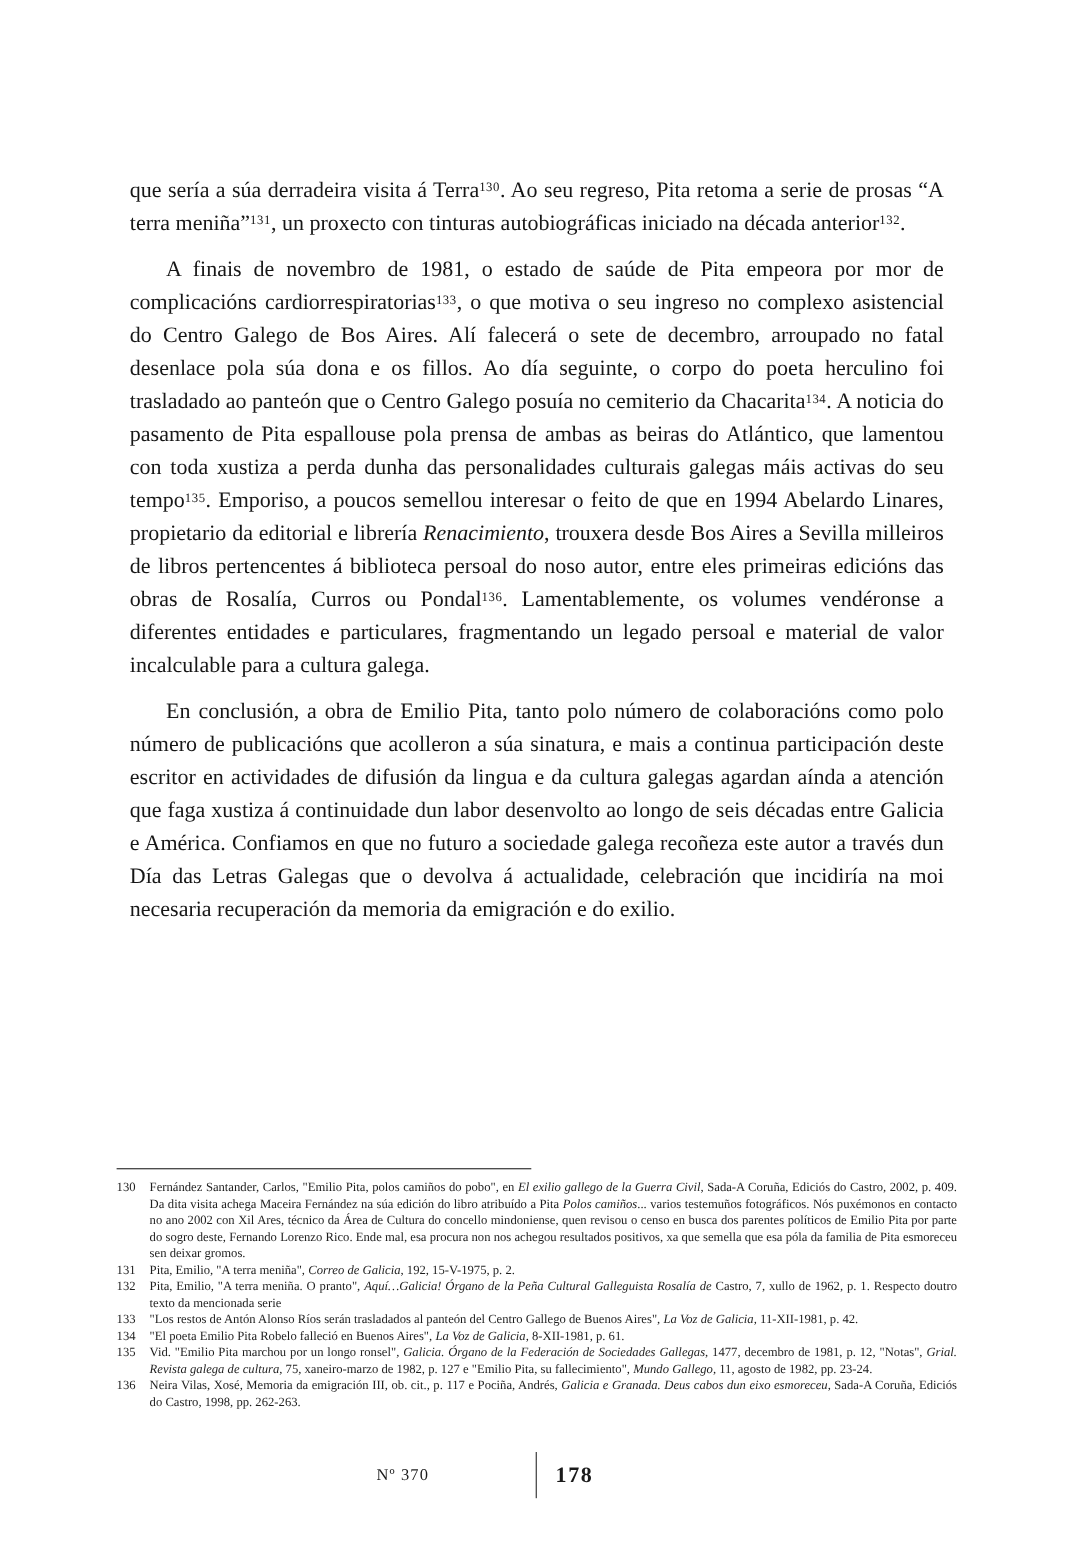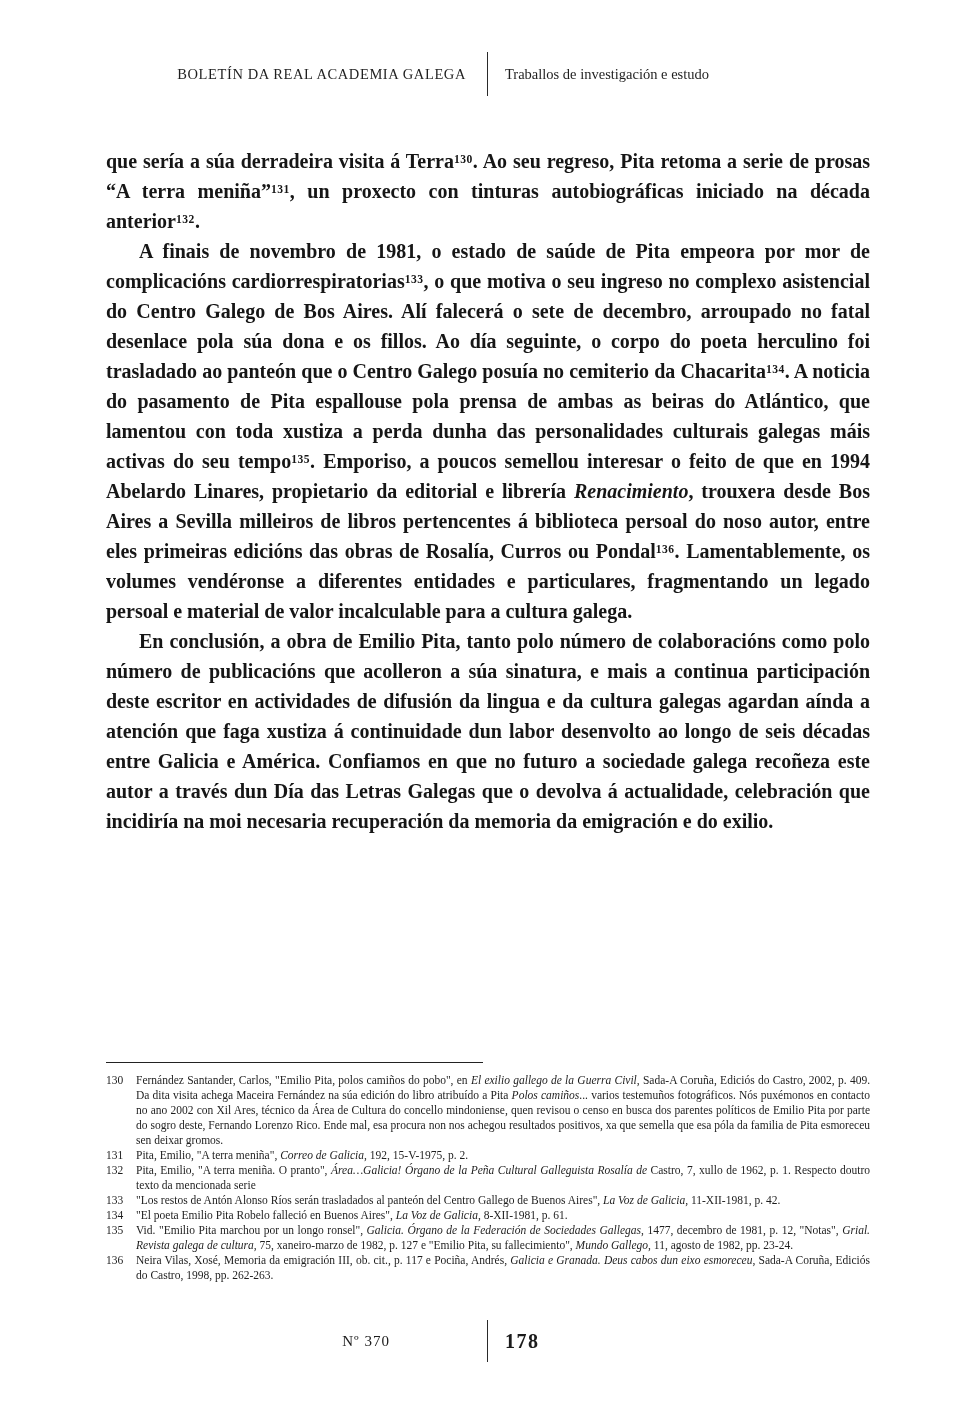--- a/index.html
+++ b/index.html
@@ -57,22 +57,21 @@
     position: absolute;
     top: 146px;
     left: 106px;
     width: 764px;
     font-size: 20px;
     line-height: 30px;
     text-align: justify;
     color: #161616;
   }
   .article-body p.para {
-    margin: 0;
-    font-weight: bold;
+    margin: 12px;
   }
   .article-body p.para.indent {
     text-indent: 33px;
   }
   .article-body sup, .footnotes sup {
     font-size: 0.58em;
     line-height: 0;
     position: relative;
     top: -0.42em;
     vertical-align: baseline;
@@ -142,46 +141,41 @@
     font-weight: bold;
     letter-spacing: 1.5px;
     white-space: nowrap;
   }
 </style>
 </head>
 <body>
 
 <div class="page">
 
-  <div class="running-head">
-    <div class="rh-left">BOLETÍN DA REAL ACADEMIA GALEGA</div>
-    <div class="rh-divider"></div>
-    <div class="rh-right">Traballos de investigación e estudo</div>
-  </div>
 
   <div class="article-body">
       <p class="para">que sería a súa derradeira visita á Terra<sup>130</sup>. Ao seu regreso, Pita retoma a serie de prosas “A terra meniña”<sup>131</sup>, un proxecto con tinturas autobiográficas iniciado na década anterior<sup>132</sup>.</p>
       <p class="para indent">A finais de novembro de 1981, o estado de saúde de Pita empeora por mor de complicacións cardiorrespiratorias<sup>133</sup>, o que motiva o seu ingreso no complexo asistencial do Centro Galego de Bos Aires. Alí falecerá o sete de decembro, arroupado no fatal desenlace pola súa dona e os fillos. Ao día seguinte, o corpo do poeta herculino foi trasladado ao panteón que o Centro Galego posuía no cemiterio da Chacarita<sup>134</sup>. A noticia do pasamento de Pita espallouse pola prensa de ambas as beiras do Atlántico, que lamentou con toda xustiza a perda dunha das personalidades culturais galegas máis activas do seu tempo<sup>135</sup>. Emporiso, a poucos semellou interesar o feito de que en 1994 Abelardo Linares, propietario da editorial e librería <i>Renacimiento</i>, trouxera desde Bos Aires a Sevilla milleiros de libros pertencentes á biblioteca persoal do noso autor, entre eles primeiras edicións das obras de Rosalía, Curros ou Pondal<sup>136</sup>. Lamentablemente, os volumes vendéronse a diferentes entidades e particulares, fragmentando un legado persoal e material de valor incalculable para a cultura galega.</p>
       <p class="para indent">En conclusión, a obra de Emilio Pita, tanto polo número de colaboracións como polo número de publicacións que acolleron a súa sinatura, e mais a continua participación deste escritor en actividades de difusión da lingua e da cultura galegas agardan aínda a atención que faga xustiza á continuidade dun labor desenvolto ao longo de seis décadas entre Galicia e América. Confiamos en que no futuro a sociedade galega recoñeza este autor a través dun Día das Letras Galegas que o devolva á actualidade, celebración que incidiría na moi necesaria recuperación da memoria da emigración e do exilio.</p>
     </div>
 
   <div class="fn-rule"></div>
 
   <div class="footnotes">
       <div class="footnote">
         <span class="fn-num">130</span>
         <span class="fn-text">Fernández Santander, Carlos, "Emilio Pita, polos camiños do pobo", en <i>El exilio gallego de la Guerra Civil</i>, Sada-A Coruña, Ediciós do Castro, 2002, p. 409. Da dita visita achega Maceira Fernández na súa edición do libro atribuído a Pita <i>Polos camiños</i>... varios testemuños fotográficos. Nós puxémonos en contacto no ano 2002 con Xil Ares, técnico da Área de Cultura do concello mindoniense, quen revisou o censo en busca dos parentes políticos de Emilio Pita por parte do sogro deste, Fernando Lorenzo Rico. Ende mal, esa procura non nos achegou resultados positivos, xa que semella que esa póla da familia de Pita esmoreceu sen deixar gromos.</span>
       </div>
       <div class="footnote">
         <span class="fn-num">131</span>
         <span class="fn-text">Pita, Emilio, "A terra meniña", <i>Correo de Galicia</i>, 192, 15-V-1975, p. 2.</span>
       </div>
       <div class="footnote">
         <span class="fn-num">132</span>
-        <span class="fn-text">Pita, Emilio, "A terra meniña. O pranto", <i>Área…Galicia! Órgano de la Peña Cultural Galleguista Rosalía de</i> Castro, 7, xullo de 1962, p. 1. Respecto doutro texto da mencionada serie</span>
+        <span class="fn-text">Pita, Emilio, "A terra meniña. O pranto", <i>Aquí…Galicia! Órgano de la Peña Cultural Galleguista Rosalía de</i> Castro, 7, xullo de 1962, p. 1. Respecto doutro texto da mencionada serie</span>
       </div>
       <div class="footnote">
         <span class="fn-num">133</span>
         <span class="fn-text">"Los restos de Antón Alonso Ríos serán trasladados al panteón del Centro Gallego de Buenos Aires", <i>La Voz de Galicia</i>, 11-XII-1981, p. 42.</span>
       </div>
       <div class="footnote">
         <span class="fn-num">134</span>
         <span class="fn-text">"El poeta Emilio Pita Robelo falleció en Buenos Aires", <i>La Voz de Galicia</i>, 8-XII-1981, p. 61.</span>
       </div>
       <div class="footnote">

